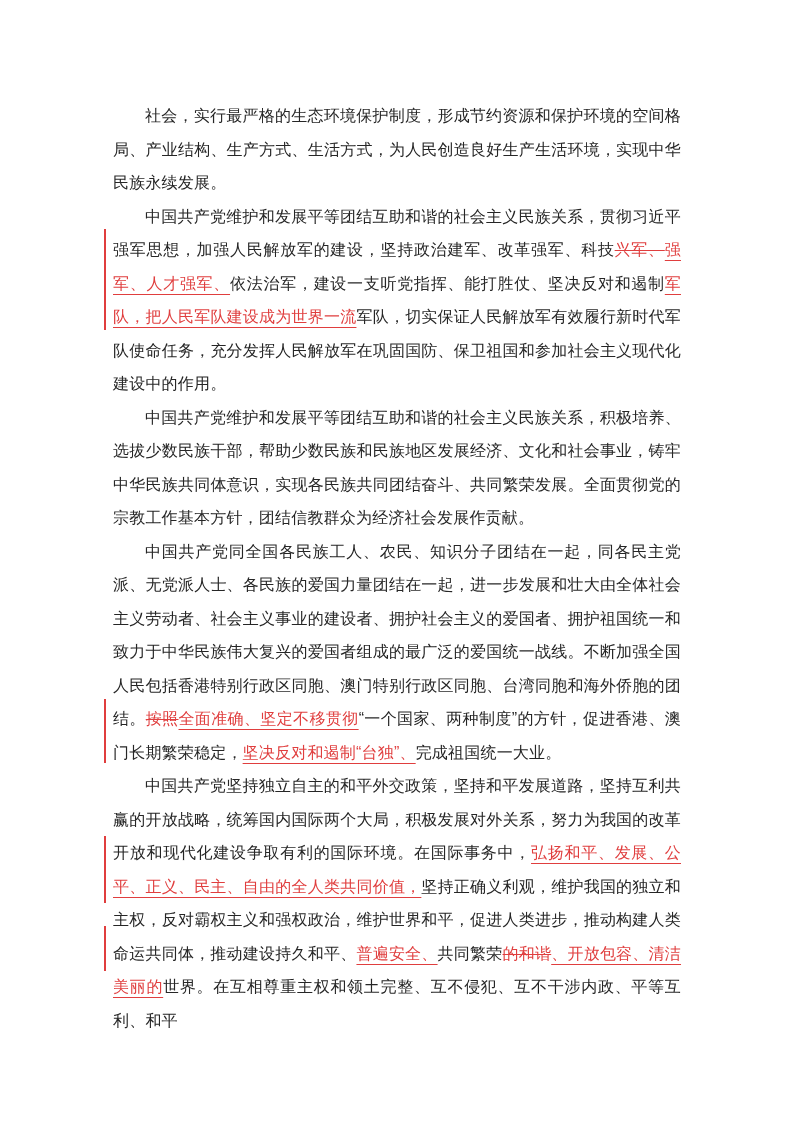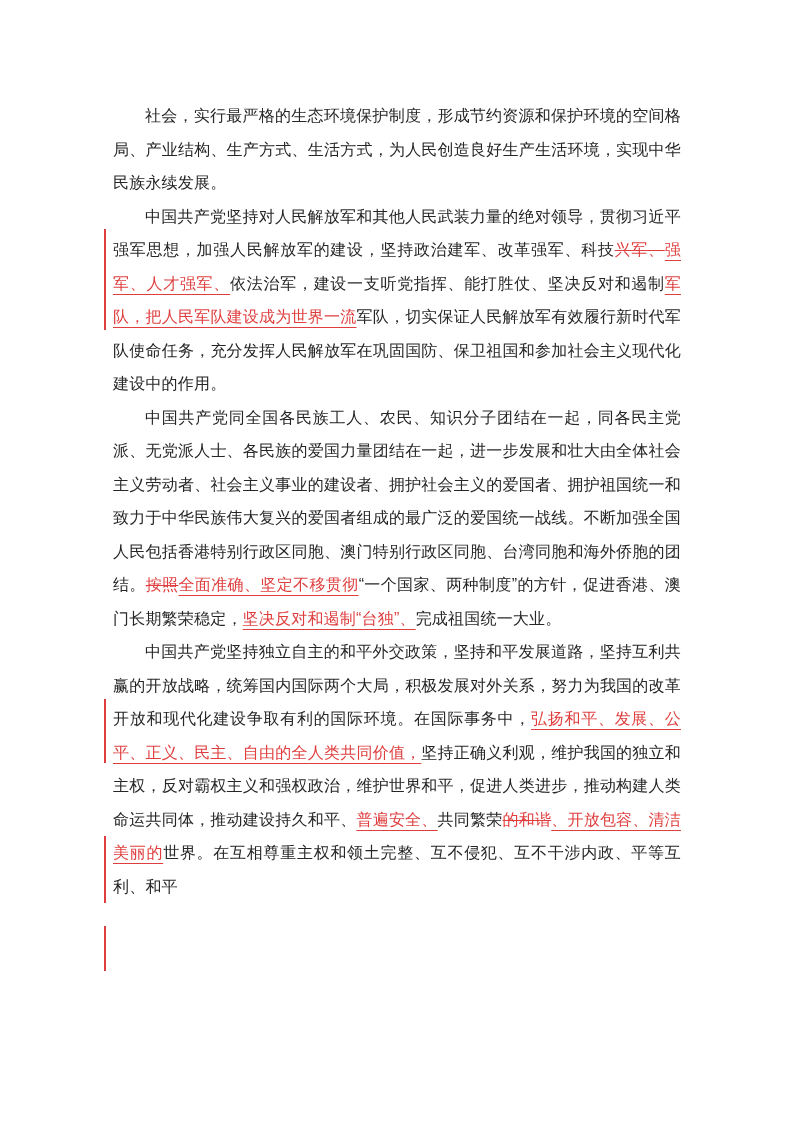--- a/index.html
+++ b/index.html
@@ -59,21 +59,22 @@
     width: 2px;
     background: var(--revision-color);
   }
 </style>
 </head>
 <body>
 
 <div class="page">
   <div class="text-body">
       <p class="para"><span class="run">社会，实行最严格的生态环境保护制度，形成节约资源和保护环境的空间格局、产业结构、生产方式、生活方式，为人民创造良好生产生活环境，实现中华民族永续发展。</span></p>
-      <p class="para"><span class="run">中国共产党坚持对人民解放军和其他人民武装力量的绝对领导，贯彻习近平强军思想，加强人民解放军的建设，坚持政治建军、改革强军、科技</span><span class="run del">兴军、</span><span class="run ins">强军、人才强军、</span><span class="run">依法治军，建设一支听党指挥、能打胜仗、坚决反对和遏制</span><span class="run ins">军队，把人民军队建设成为世界一流</span><span class="run">军队，切实保证人民解放军有效履行新时代军队使命任务，充分发挥人民解放军在巩固国防、保卫祖国和参加社会主义现代化建设中的作用。</span></p>
+      <p class="para"><span class="run">中国共产党维护和发展平等团结互助和谐的社会主义民族关系，贯彻习近平强军思想，加强人民解放军的建设，坚持政治建军、改革强军、科技</span><span class="run del">兴军、</span><span class="run ins">强军、人才强军、</span><span class="run">依法治军，建设一支听党指挥、能打胜仗、坚决反对和遏制</span><span class="run ins">军队，把人民军队建设成为世界一流</span><span class="run">军队，切实保证人民解放军有效履行新时代军队使命任务，充分发挥人民解放军在巩固国防、保卫祖国和参加社会主义现代化建设中的作用。</span></p>
+      <p class="para"><span class="run">中国共产党维护和发展平等团结互助和谐的社会主义民族关系，积极培养、选拔少数民族干部，帮助少数民族和民族地区发展经济、文化和社会事业，铸牢中华民族共同体意识，实现各民族共同团结奋斗、共同繁荣发展。全面贯彻党的宗教工作基本方针，团结信教群众为经济社会发展作贡献。</span></p>
       <p class="para"><span class="run">中国共产党同全国各民族工人、农民、知识分子团结在一起，同各民主党派、无党派人士、各民族的爱国力量团结在一起，进一步发展和壮大由全体社会主义劳动者、社会主义事业的建设者、拥护社会主义的爱国者、拥护祖国统一和致力于中华民族伟大复兴的爱国者组成的最广泛的爱国统一战线。不断加强全国人民包括香港特别行政区同胞、澳门特别行政区同胞、台湾同胞和海外侨胞的团结。</span><span class="run del">按照</span><span class="run ins">全面准确、坚定不移贯彻</span><span class="run">“一个国家、两种制度”的方针，促进香港、澳门长期繁荣稳定，</span><span class="run ins">坚决反对和遏制“台独”、</span><span class="run">完成祖国统一大业。</span></p>
       <p class="para"><span class="run">中国共产党坚持独立自主的和平外交政策，坚持和平发展道路，坚持互利共赢的开放战略，统筹国内国际两个大局，积极发展对外关系，努力为我国的改革开放和现代化建设争取有利的国际环境。在国际事务中，</span><span class="run ins">弘扬和平、发展、公平、正义、民主、自由的全人类共同价值，</span><span class="run">坚持正确义利观，维护我国的独立和主权，反对霸权主义和强权政治，维护世界和平，促进人类进步，推动构建人类命运共同体，推动建设持久和平、</span><span class="run ins">普遍安全、</span><span class="run">共同繁荣</span><span class="run del">的和谐</span><span class="run ins">、开放包容、清洁美丽的</span><span class="run">世界。在互相尊重主权和领土完整、互不侵犯、互不干涉内政、平等互利、和平</span></p>
     </div>
 <div class="change-bar" style="top: 229px; height: 101px;"></div>
     <div class="change-bar" style="top: 699px; height: 64px;"></div>
     <div class="change-bar" style="top: 836px; height: 67px;"></div>
     <div class="change-bar" style="top: 926px; height: 45px;"></div>
   </div>
 
 </body></html>

